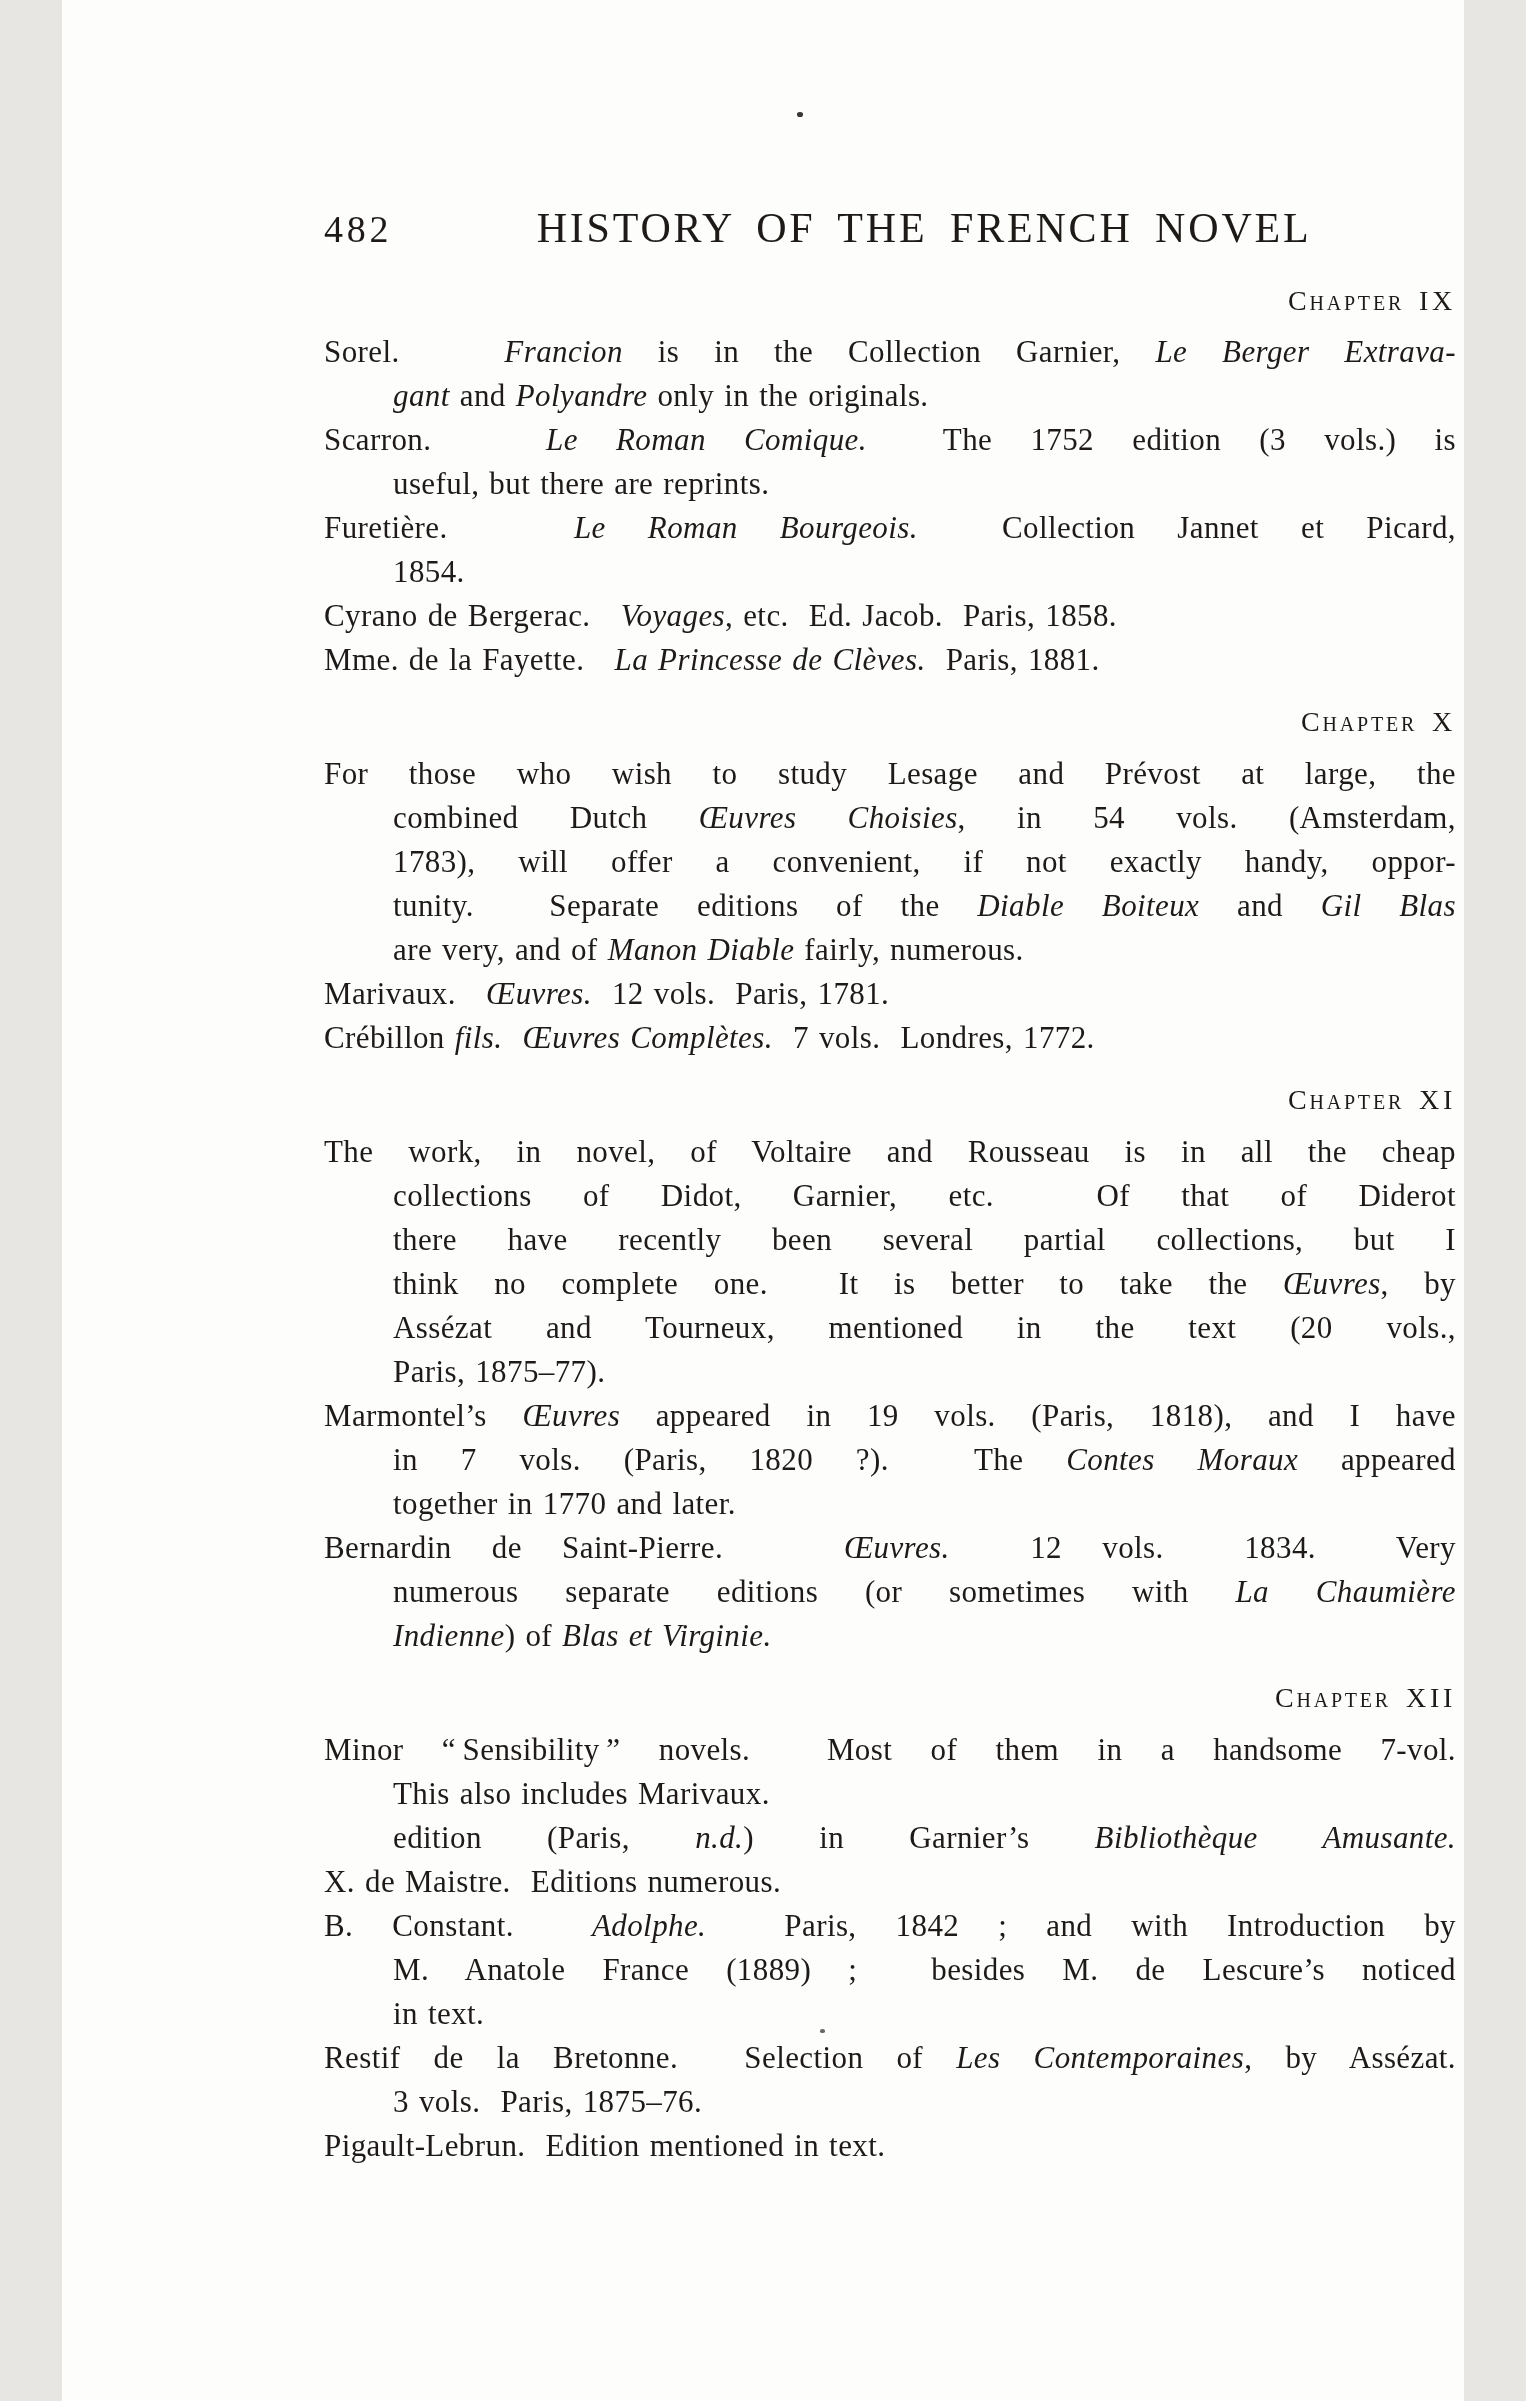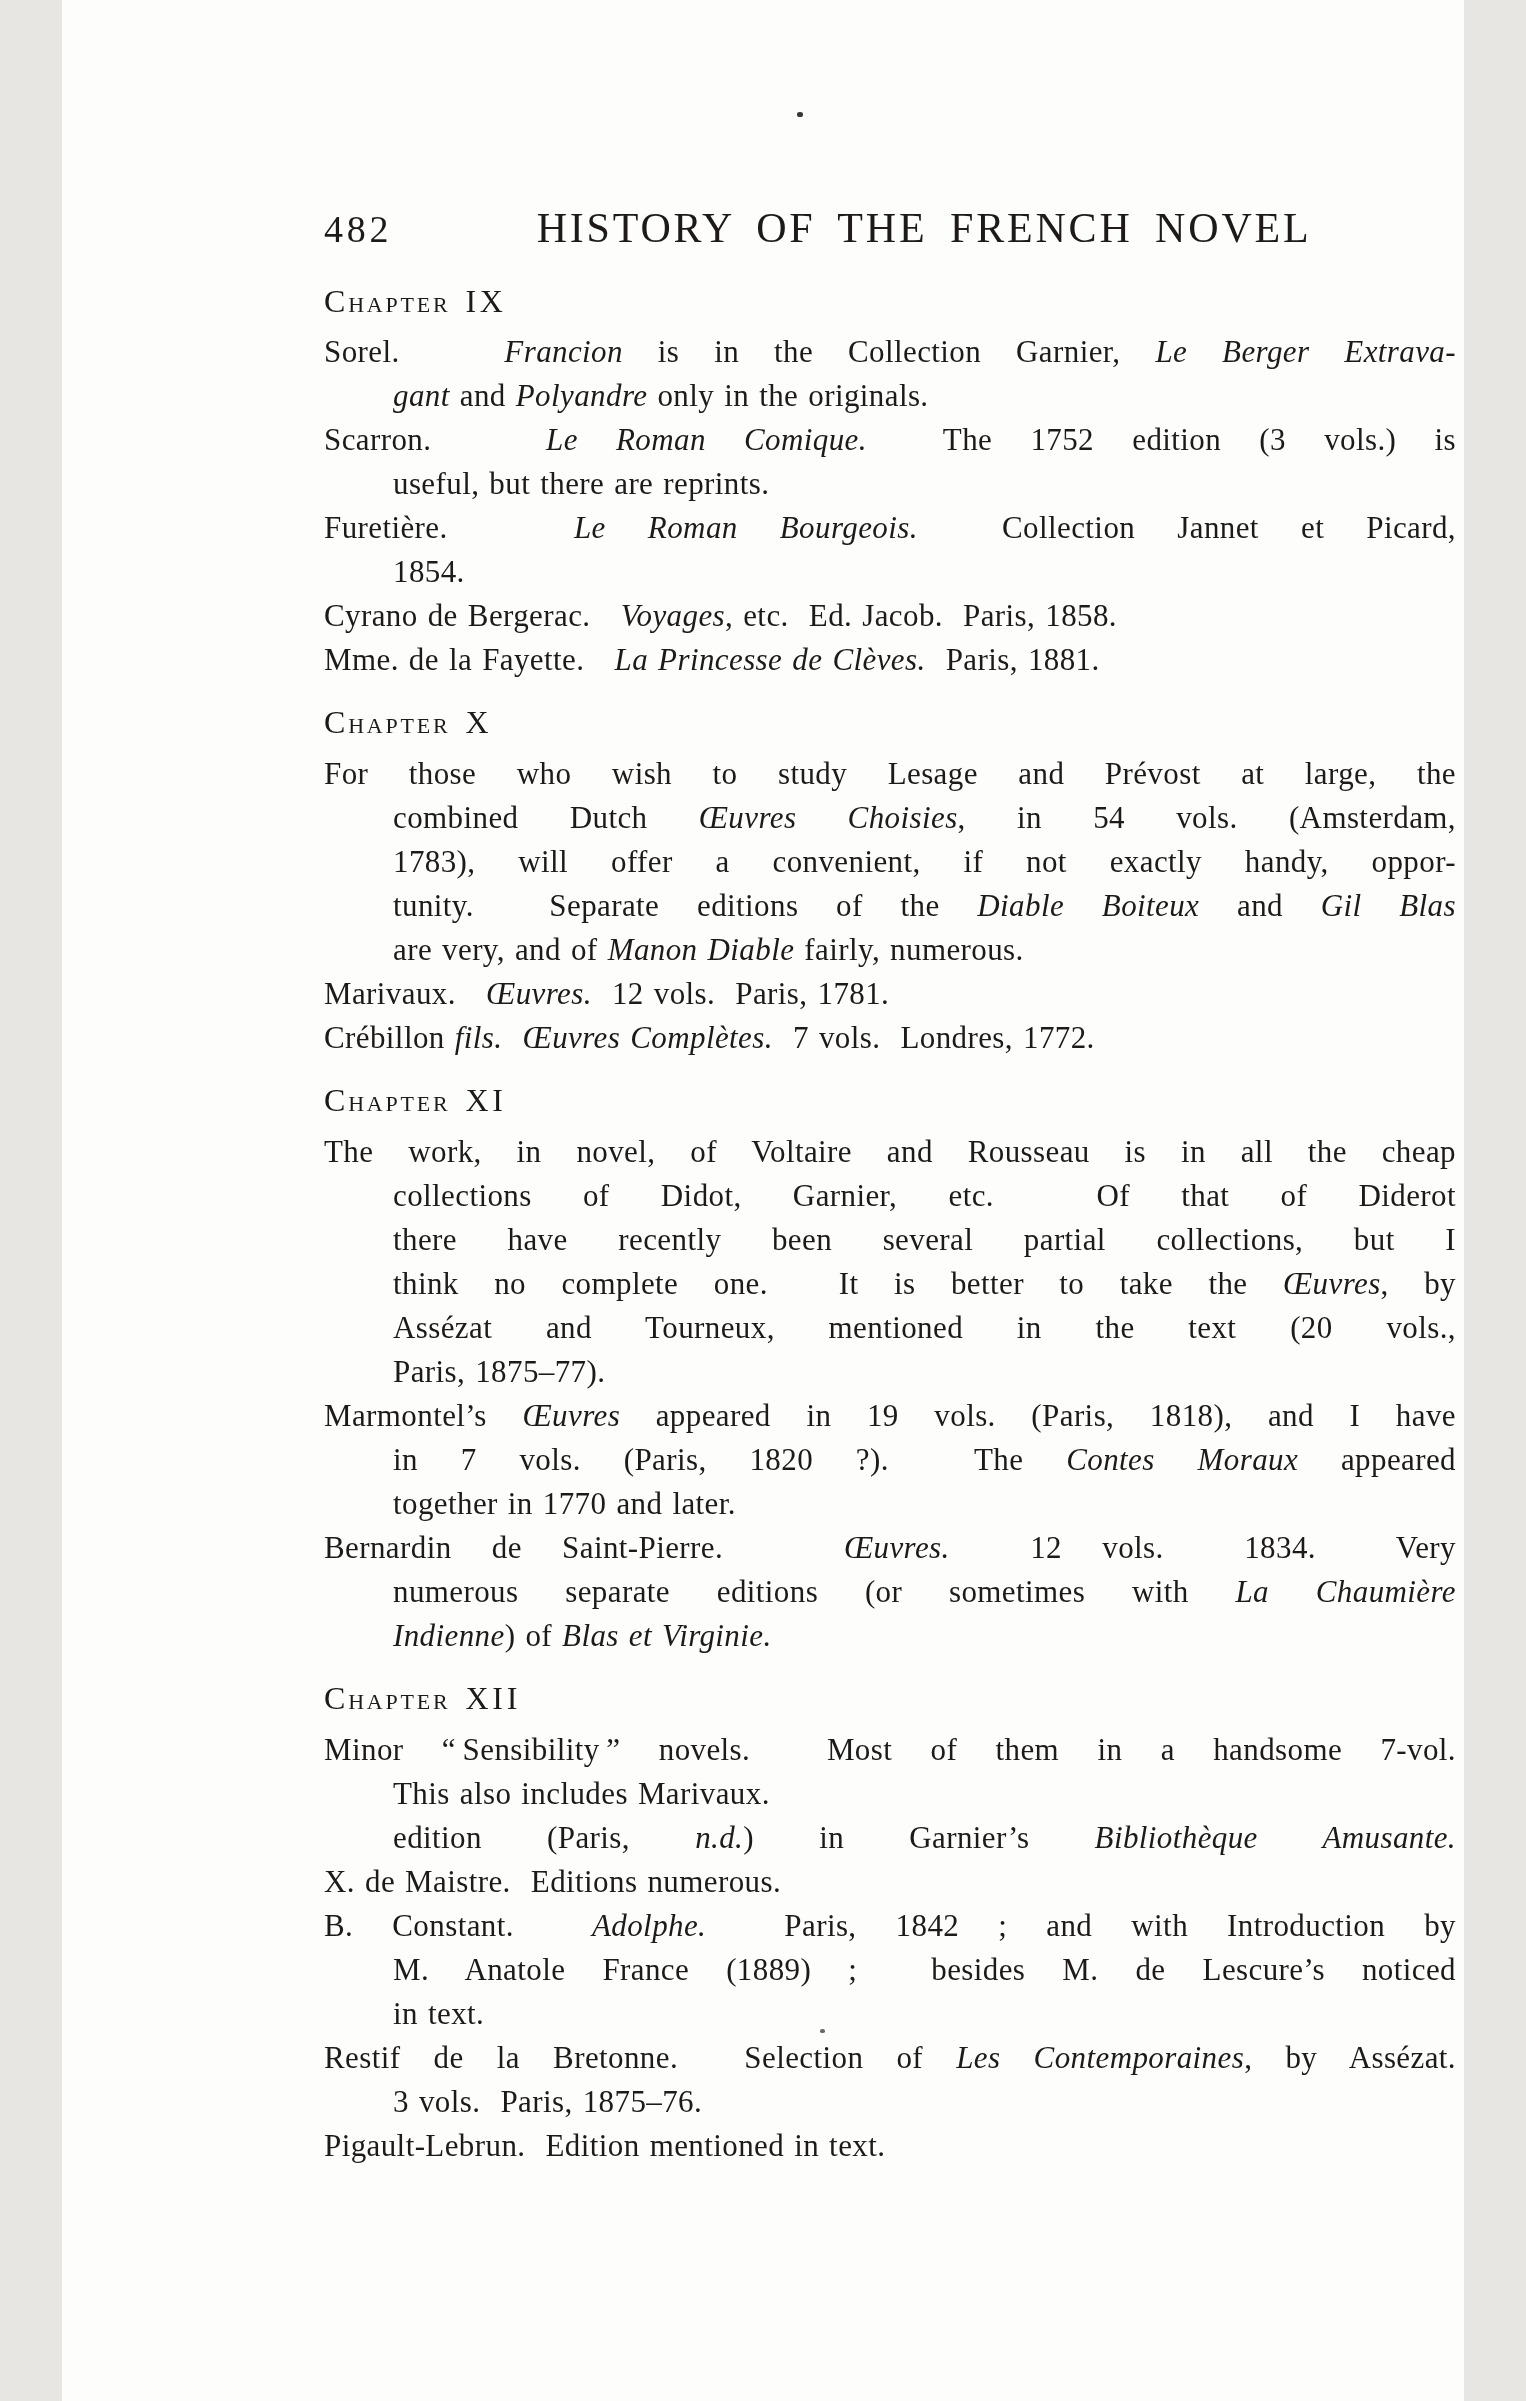--- a/index.html
+++ b/index.html
@@ -29,22 +29,22 @@
   .running-title {
     margin: 8px auto;
     letter-spacing: 2.8px;
     word-spacing: 9.3px;
   }
   .content {
     width: 1132px;
     margin-left: 262px;
   }
   .chapter-heading {
-    text-align: left;
-    font-size: 32px;
+    text-align: right;
+    font-size: 28px;
     line-height: 44px;
     margin: 18.5px 0 7.4px 0;
     letter-spacing: 1.9px;
   }
   .ch-word { font-variant: small-caps; letter-spacing: 2.8px; }
   .ch-num { margin-left: 15px; letter-spacing: 3.7px; }
   .entry { margin: 0; }
   .line {
     font-size: 31px;
     line-height: 44px;

